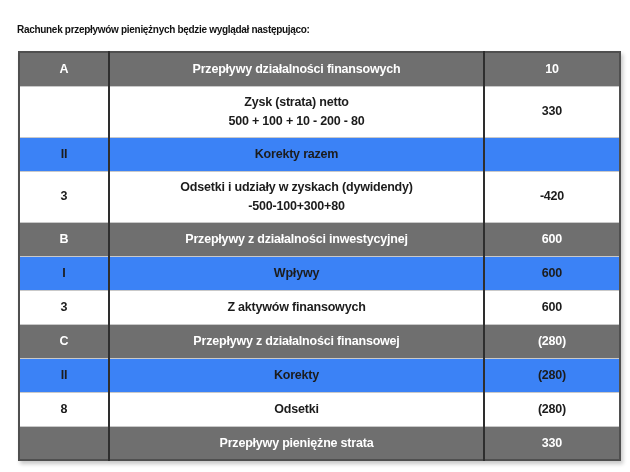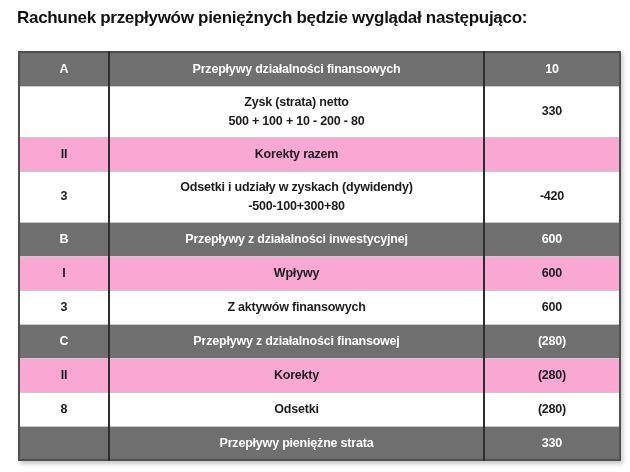--- a/index.html
+++ b/index.html
@@ -8,22 +8,22 @@
     position: relative;
     width: 630px;
     height: 472px;
     background: #ffffff;
     font-family: "Liberation Sans", sans-serif;
     overflow: hidden;
   }
   .page-title {
     position: absolute;
     left: 17px;
-    top: 8px;
-    font-size: 17px;
+    top: 24px;
+    font-size: 10px;
     font-weight: bold;
     letter-spacing: -0.3px;
     color: #121212;
     white-space: nowrap;
   }
   table.cashflow {
     position: absolute;
     left: 18px;
     top: 51px;
     width: 603px;
@@ -48,21 +48,21 @@
     line-height: 1.45;
   }
   td:first-child { border-left: none; }
   tr       { height: 34px; }
   tr.tall  { height: 51px; margin-left: 12px; }
   tr.section td,
   tr.total td {
     background: #6f6f6f;
     color: #ffffff;
   }
-  tr.sub td  { background: #f9a8d4; }
+  tr.sub td  { background: #3b82f6; }
   tr.data td { background: #ffffff; }
 </style>
 </head>
 <body>
 
 <div class="page">
 
   <div class="page-title">Rachunek przepływów pieniężnych będzie wyglądał następująco:</div>
 
   <table class="cashflow">

